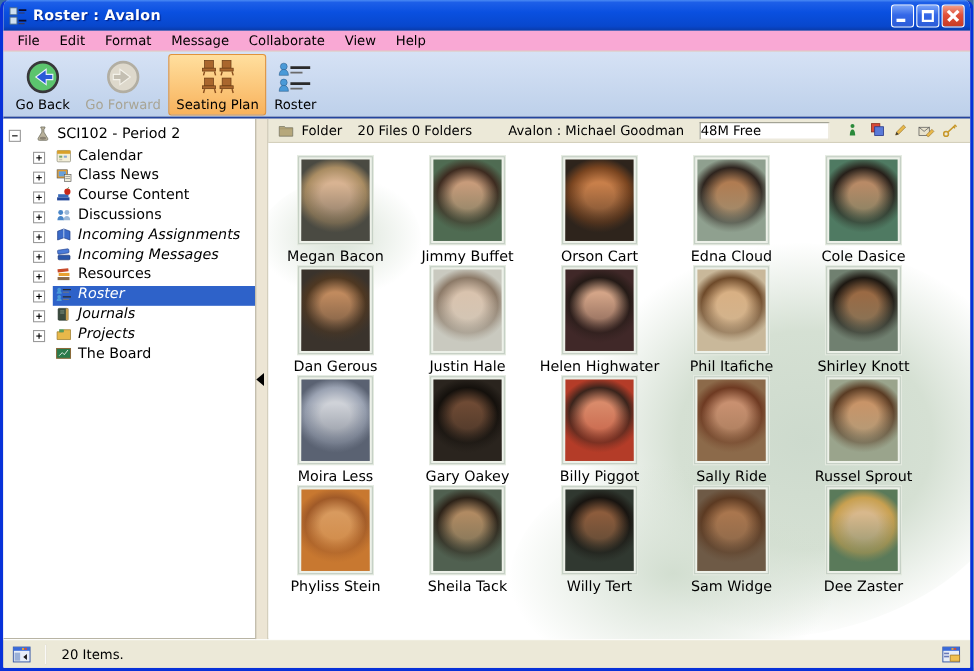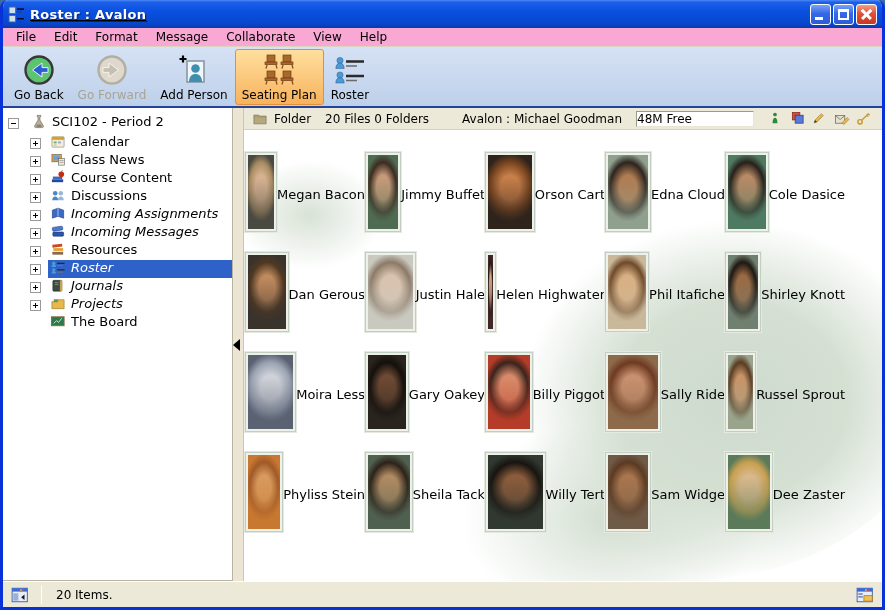--- a/index.html
+++ b/index.html
@@ -5,21 +5,21 @@
   * { margin:0; padding:0; box-sizing:border-box; }
   html,body { width:885px; height:610px; overflow:hidden; background:#3a6ea5; }
   body { font-family:"DejaVu Sans","Liberation Sans",sans-serif; font-size:12px; color:#000; }
 
   .window { width:885px; height:610px; display:flex; flex-direction:column;
     border:3px solid #0831d9; border-top:none; border-radius:8px 8px 0 0;
     overflow:hidden; background:#ece9d8; }
 
   
   .titlebar { height:28px; flex:0 0 28px; display:flex; align-items:center; padding:0 5px;
-    background:linear-gradient(180deg,#4a8af4 0%,#1d5fe8 8%,#0a50e0 40%,#0847cc 85%,#0a3aa8 100%);text-decoration:underline; }
+    background:linear-gradient(180deg,#4a8af4 0%,#1d5fe8 8%,#0a50e0 40%,#0847cc 85%,#0a3aa8 100%); }
   .titlebar .app-icon { width:17px; height:17px; margin-right:5px; flex:0 0 auto; }
   .titlebar .title { color:#fff; font-weight:bold; font-size:13px; text-shadow:1px 1px 1px #00228a; flex:1;
     letter-spacing:.3px; }
   .tb-btn { width:21px; height:21px; margin-left:2px; border:1px solid #fff; border-radius:3px;
     position:relative; background:linear-gradient(180deg,#7aa4f8,#3468e8 45%,#2c5cd8); flex:0 0 auto; }
   .tb-btn.close { background:linear-gradient(180deg,#f2a08a,#e0503a 45%,#c83a24); }
   .tb-btn .g-min { position:absolute; left:4px; bottom:4px; width:8px; height:3px; background:#fff; }
   .tb-btn .g-max { position:absolute; left:4px; top:4px; width:11px; height:11px;
     border:2px solid #fff; border-top-width:3px; }
   .tb-btn .g-x1,.tb-btn .g-x2 { position:absolute; left:3px; top:8.5px; width:13px; height:2.5px; background:#fff; }
@@ -84,21 +84,21 @@
   .photo-area { flex:1; position:relative; background:#fff; overflow:hidden; }
   .blob { position:absolute; pointer-events:none; }
   .blob1 { right:-60px; top:90px; width:420px; height:360px; border-radius:45% 55% 60% 40%/50% 45% 55% 50%;
     background:radial-gradient(closest-side,#cddacd 0%,#d5e0d3 55%,rgba(213,224,211,0)100%); }
   .blob2 { left:-10px; top:30px; width:150px; height:110px; border-radius:60% 40% 55% 45%/55% 60% 40% 45%;
     background:radial-gradient(closest-side,#d8e2d6 0%,rgba(216,226,214,0)100%); }
   .blob3 { right:120px; bottom:-40px; width:300px; height:200px; border-radius:50% 50% 40% 60%/60% 40% 55% 45%;
     background:radial-gradient(closest-side,#d2ded0 0%,rgba(210,222,208,0)100%); }
 
   .grid { position:relative; display:grid; grid-template-columns:repeat(5,120px); padding:12px 0 0 1px; }
-  .student { display:flex; flex-direction:row; align-items:center; height:100px; cursor:default; }
+  .student { display:flex; flex-direction:column; align-items:center; height:100px; cursor:default; }
   .photo-frame { width:68px; height:80px; background:#edf1e9; border:1px solid #c2cec2; padding:2px;
     box-shadow:0 0 0 1px #e4eae0; }
   .photo { width:100%; height:100%; }
   .student .s-name { margin-top:4px; font-size:13px; color:#000; white-space:nowrap; }
 
   
   .statusbar { height:26px; flex:0 0 26px; background:#ece9d8; border-top:1px solid #fff;
     box-shadow:0 -1px 0 #b8b4a4; display:flex; align-items:center; padding:0 8px; }
   .statusbar .sb-ico { width:18px; height:18px; }
   .statusbar .sb-sep { width:1px; height:18px; background:#b8b4a4; border-right:1px solid #fff; margin:0 14px 0 12px; }
@@ -149,29 +149,20 @@
           </svg></span>
         <span class="t-label">Go Back</span>
       </div>
       <div class="tool-btn disabled">
         <span class="t-icon"><svg viewBox="0 0 32 32" width="32" height="32">
             <circle cx="16" cy="16" r="13.5" fill="#ded9cc"></circle>
             <circle cx="16" cy="16" r="13.5" fill="none" stroke="#b2aea2" stroke-width="2.4"></circle>
             <path d="M13 9l9.5 7-9.5 7v-4.6H7v-4.8h6z" fill="#c4bfb2" stroke="#f4f2ea" stroke-width="1"></path>
           </svg></span>
         <span class="t-label">Go Forward</span>
-      </div>
-      <div class="tool-btn">
-        <span class="t-icon"><svg viewBox="0 0 32 32" width="32" height="32">
-            <path d="M5 1.5v7M1.5 5h7" stroke="#000" stroke-width="2.2"></path>
-            <rect x="9" y="7" width="17" height="21" fill="#f3f6f8" stroke="#8898a6" stroke-width="1.6"></rect>
-            <circle cx="17.5" cy="14.5" r="4.3" fill="#3e8fb0"></circle>
-            <path d="M11 28c0-5.6 3-8 6.5-8s6.5 2.4 6.5 8z" fill="#3e8fb0"></path>
-          </svg></span>
-        <span class="t-label">Add Person</span>
       </div>
       <div class="tool-btn active">
         <span class="t-icon"><svg viewBox="0 0 32 32" width="32" height="32">
             <g fill="#a9662d" stroke="#6e3f16" stroke-width=".7">
               <g>
                 <rect x="4" y="1" width="8" height="7"></rect>
                 <rect x="2" y="8" width="12" height="2.6"></rect>
               </g>
               <g transform="translate(16,0)">
                 <rect x="4" y="1" width="8" height="7"></rect>

